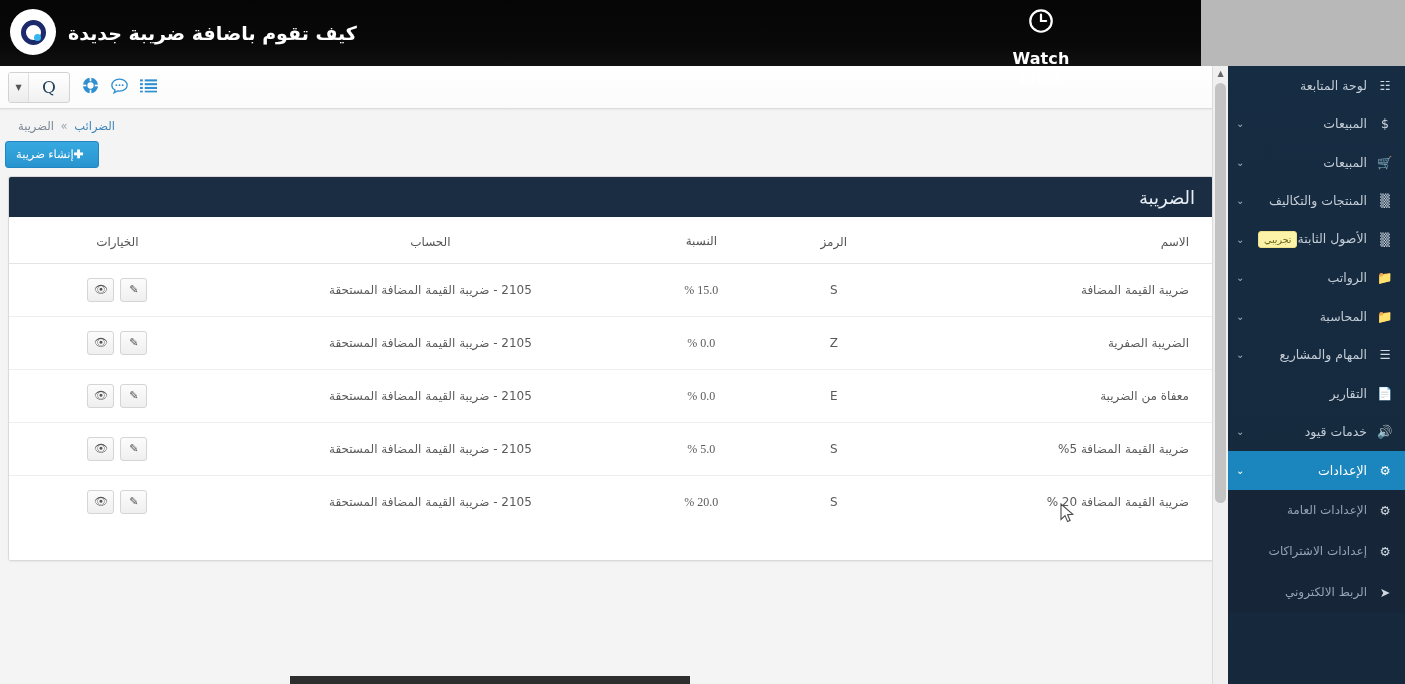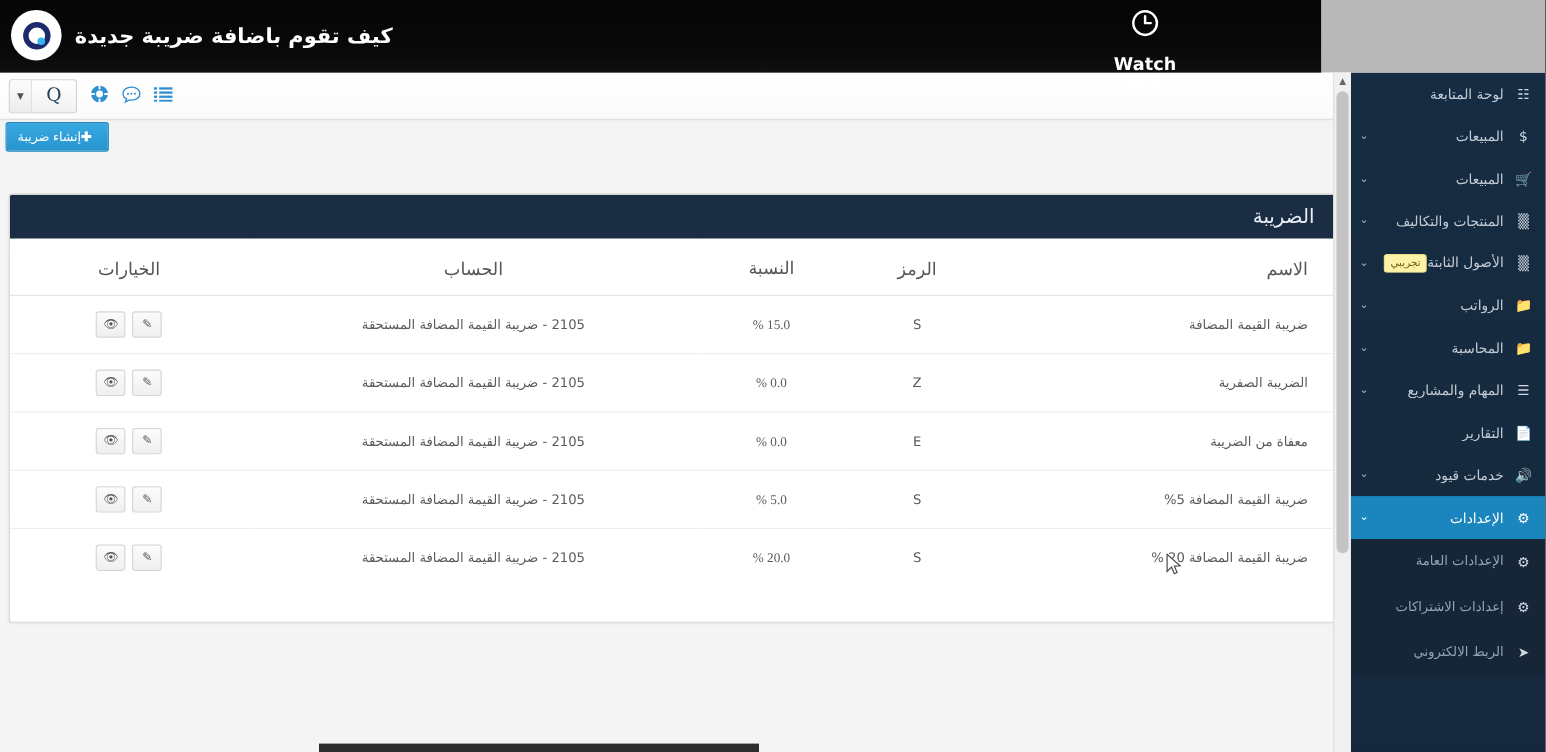--- a/index.html
+++ b/index.html
@@ -321,21 +321,21 @@
   table.tax {
     width: 100%;
     border-collapse: collapse;
     font-size: 12px;
     color: #4a4a4a;
     direction: rtl;
   }
   table.tax th {
     font-weight: normal;
     color: #555;
-    font-size: 16px;
+    font-size: 12px;
     padding: 17px 0 14px 0;
     border-bottom: 1px solid #e4e4e4;
     text-align: center;
     background: #ffffff;
   }
   table.tax td {
     padding: 14px 0;
     border-bottom: 1px solid #eeeeee;
     text-align: center;
     color: #5a5a5a;
@@ -467,20 +467,25 @@
               <rect x="0" y="9" width="3" height="2.2" fill="#2f8fd0"></rect>
               <rect x="5" y="9" width="13" height="2.2" fill="#2f8fd0"></rect>
               <rect x="0" y="13" width="3" height="1.8" fill="#2f8fd0"></rect>
               <rect x="5" y="13" width="13" height="1.8" fill="#2f8fd0"></rect>
             </svg>
           </span>
         </div>
 
       </div>
 
+      <div class="breadcrumb">
+        <a>الضرائب</a>
+        <span class="sep">»</span>
+        <span>الضريبة</span>
+      </div>
 
       <div class="toolbar-row">
         <button class="btn-create">
           <span class="plus">✚</span><span>إنشاء ضريبة</span>
         </button>
       </div>
 
       <div class="panel">
         <div class="panel-head">الضريبة</div>
         <table class="tax">

